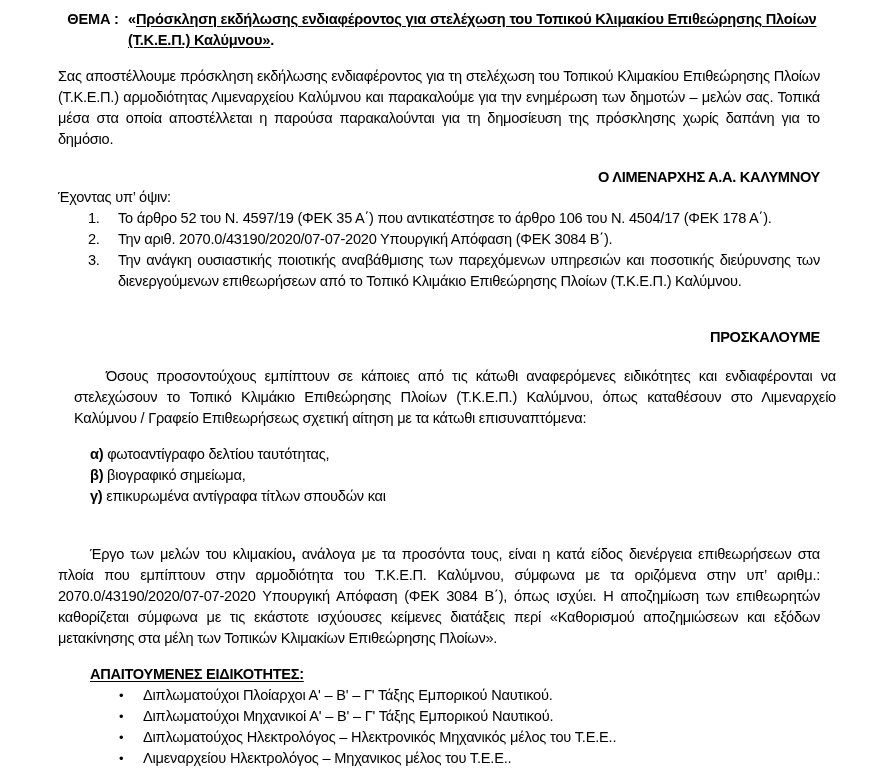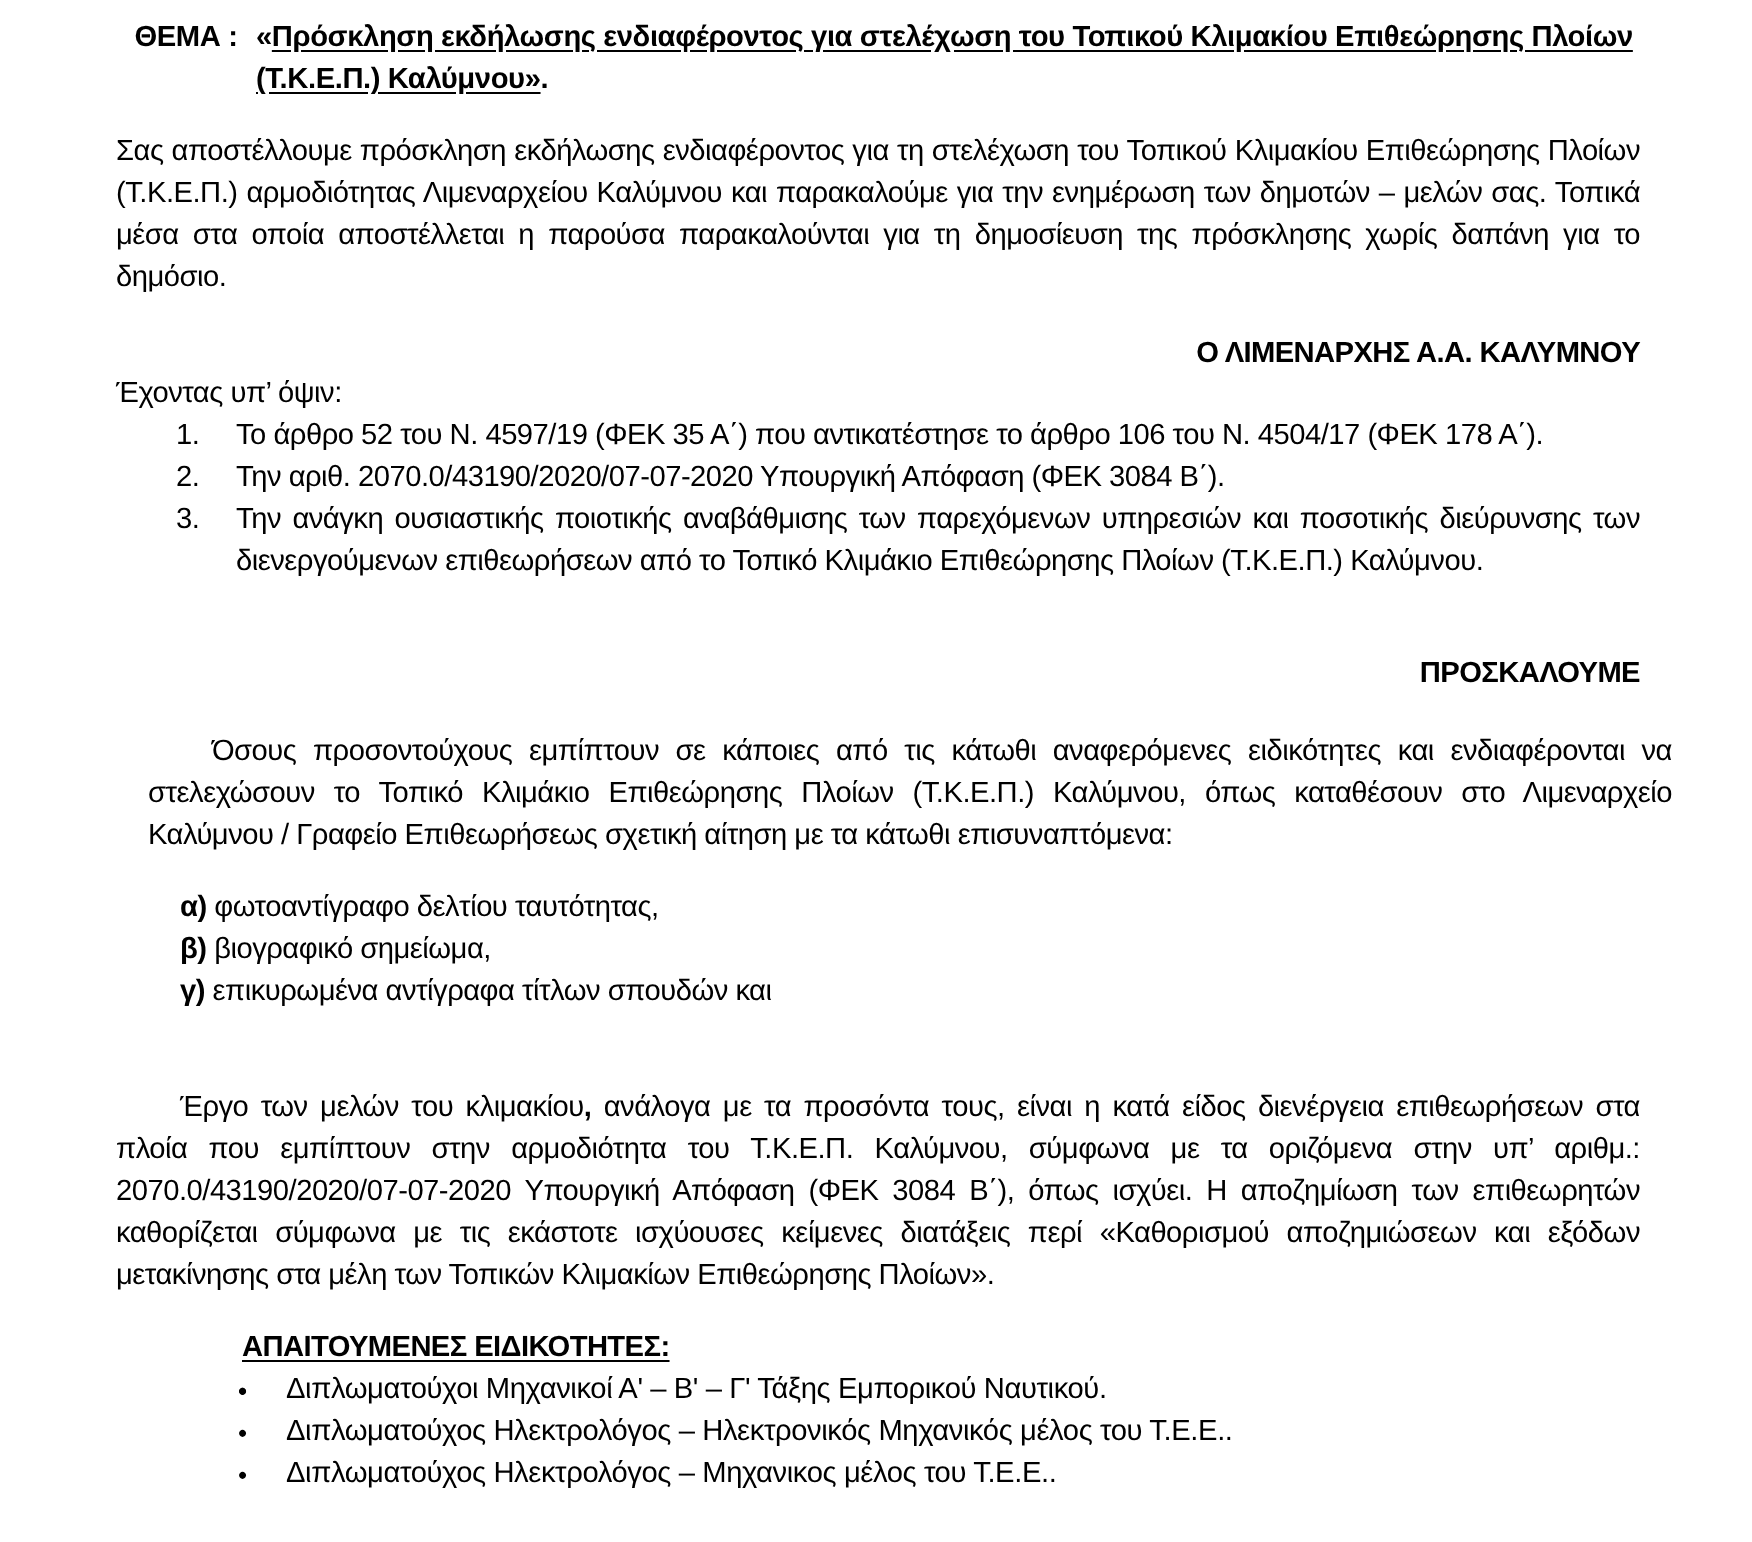--- a/index.html
+++ b/index.html
@@ -163,22 +163,22 @@
   <div class="para indent" style="top:366px;margin-left:16px;">Όσους προσοντούχους εμπίπτουν σε κάποιες από τις κάτωθι αναφερόμενες ειδικότητες και ενδιαφέρονται να στελεχώσουν το Τοπικό Κλιμάκιο Επιθεώρησης Πλοίων (Τ.Κ.Ε.Π.) Καλύμνου, όπως καταθέσουν στο Λιμεναρχείο Καλύμνου / Γραφείο Επιθεωρήσεως σχετική αίτηση με τα κάτωθι επισυναπτόμενα:</div>
 
   <ul class="letters" style="top:444px;">
     <li><b>α)</b><span> φωτοαντίγραφο δελτίου ταυτότητας,</span></li>
     <li><b>β)</b><span> βιογραφικό σημείωμα,</span></li>
     <li><b>γ)</b><span> επικυρωμένα αντίγραφα τίτλων σπουδών και</span></li>
   </ul>
 
   <div class="para indent" style="top:544px;"><span>Έργο των μελών του κλιμακίου</span><b>,</b><span> ανάλογα με τα προσόντα τους, είναι η κατά είδος διενέργεια επιθεωρήσεων στα πλοία που εμπίπτουν στην αρμοδιότητα του Τ.Κ.Ε.Π. Καλύμνου, σύμφωνα με τα οριζόμενα στην υπ’ αριθμ.: 2070.0/43190/2020/07-07-2020 Υπουργική Απόφαση (ΦΕΚ 3084 Β΄), όπως  ισχύει. Η αποζημίωση των επιθεωρητών καθορίζεται σύμφωνα με τις εκάστοτε ισχύουσες κείμενες διατάξεις περί «Καθορισμού αποζημιώσεων και εξόδων μετακίνησης στα μέλη των Τοπικών Κλιμακίων Επιθεώρησης Πλοίων».</span></div>
 
-  <div class="req-heading" style="top:664px;margin-left:31px;">ΑΠΑΙΤΟΥΜΕΝΕΣ ΕΙΔΙΚΟΤΗΤΕΣ:</div>
+  <div class="req-heading" style="top:664px;">ΑΠΑΙΤΟΥΜΕΝΕΣ ΕΙΔΙΚΟΤΗΤΕΣ:</div>
 
   <ul class="bullets" style="top:685px;">
-    <li><span class="dot">•</span></li>
+    <li><span class="dot">•</span><span>Διπλωματούχοι Πλοίαρχοι  Α' – Β' – Γ' Τάξης  Εμπορικού Ναυτικού.</span></li>
     <li><span class="dot">•</span><span>Διπλωματούχοι Μηχανικοί  Α' – Β' – Γ' Τάξης  Εμπορικού Ναυτικού.</span></li>
     <li><span class="dot">•</span><span>Διπλωματούχος Ηλεκτρολόγος – Ηλεκτρονικός Μηχανικός μέλος του Τ.Ε.Ε..</span></li>
-    <li><span class="dot">•</span><span>Διπλωματούχος Ηλεκτρολόγος – Μηχανικος μέλος του Τ.Ε.Ε..</span></li>
+    <li><span class="dot">•</span><span>Λιμεναρχείου Ηλεκτρολόγος – Μηχανικος μέλος του Τ.Ε.Ε..</span></li>
   </ul>
 
 </div>
 
 </body></html>

